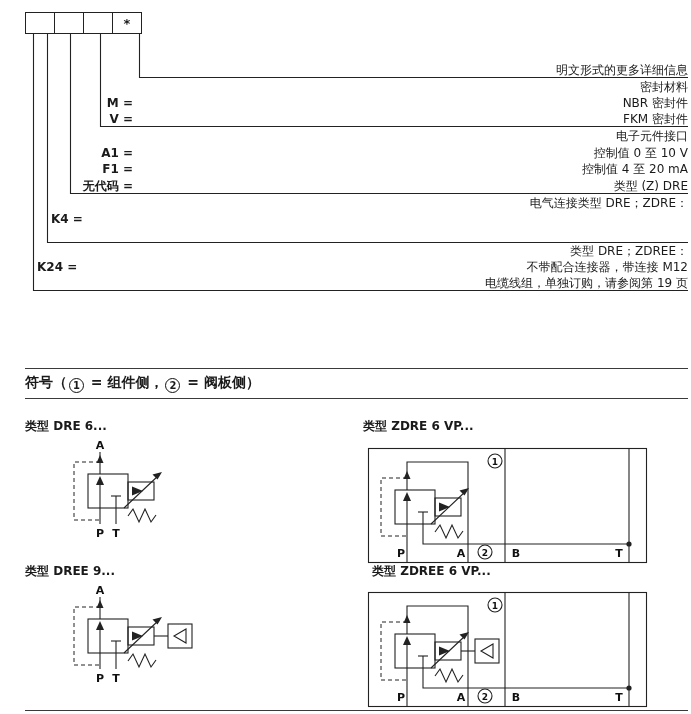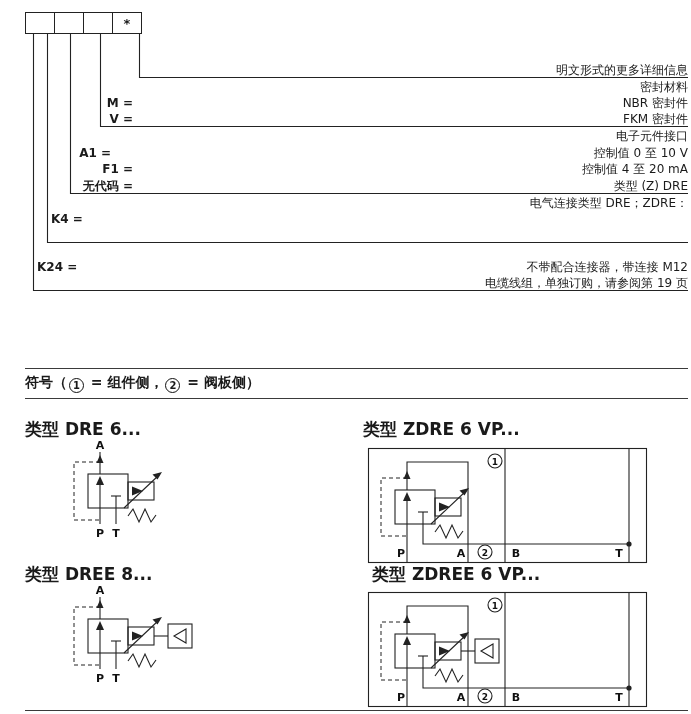--- a/index.html
+++ b/index.html
@@ -31,21 +31,21 @@
 
   .hrule { position:absolute; left:25px; width:663px; height:1px; background:#3a3a3a; }
 
   #sym-heading { position:absolute; left:25px; top:374px; font-size:14px; font-weight:bold; }
   .cnum {
     display:inline-flex; width:15px; height:15px; border:1.5px solid #111;
     border-radius:50%; align-items:center; justify-content:center;
     font-size:10px; font-weight:bold; margin:0 2px; vertical-align:-2px;
   }
 
-  .dg-title { position:absolute; font-size:17px; font-weight:bold; white-space:nowrap; }
+  .dg-title { position:absolute; font-size:12px; font-weight:bold; white-space:nowrap; }
 
   svg.overlay, svg.diagram { position:absolute; overflow:visible; }
   .ln  { stroke:#222; stroke-width:1.1; fill:none; }
   .lnd { stroke:#222; stroke-width:1;   fill:none; stroke-dasharray:4 3; }
   .fil { fill:#222; stroke:none; }
   .dlabel {
     font-size:11px; font-weight:bold; fill:#111;
     font-family:"DejaVu Sans","Liberation Sans",sans-serif;
   }
   .cnum-svg {
@@ -106,40 +106,41 @@
 
   <div class="oc-row" style="top:62px">明文形式的更多详细信息</div>
   <div class="oc-row bold" style="top:79px">密封材料</div>
   <div class="oc-row" style="top:95px">NBR 密封件</div>
   <div class="oc-row" style="top:111px">FKM 密封件</div>
   <div class="oc-row bold" style="top:128px">电子元件接口</div>
   <div class="oc-row" style="top:145px">控制值 0 至 10 V</div>
   <div class="oc-row" style="top:161px">控制值 4 至 20 mA</div>
   <div class="oc-row" style="top:178px">类型 (Z) DRE</div>
   <div class="oc-row bold" style="top:195px">电气连接类型 DRE；ZDRE：</div>
+  <div class="oc-row bold" style="top:243px">类型 DRE；ZDREE：</div>
   <div class="oc-row" style="top:259px">不带配合连接器，带连接 M12</div>
   <div class="oc-row" style="top:275px">电缆线组，单独订购，请参阅第 19 页</div>
 
   <div class="oc-code" style="top:95px;right:558px">M =</div>
   <div class="oc-code" style="top:111px;right:558px">V =</div>
-  <div class="oc-code" style="top:145px;right:580px">A1 =</div>
+  <div class="oc-code" style="top:145px;right:558px">A1 =</div>
   <div class="oc-code" style="top:161px;right:558px">F1 =</div>
   <div class="oc-code" style="top:178px;right:558px">无代码 =</div>
   <div class="oc-code" style="top:211px;left:51px">K4 =</div>
   <div class="oc-code" style="top:259px;left:37px">K24 =</div>
 
   <div class="hrule" style="top:368px"></div>
   <div id="sym-heading">
     <span>符号（</span><span class="cnum">1</span><span> = 组件侧，</span><span class="cnum">2</span><span> = 阀板侧）</span>
   </div>
   <div class="hrule" style="top:398px"></div>
 
   <div class="dg-title" style="left:25px;top:418px">类型 DRE 6...</div>
   <div class="dg-title" style="left:363px;top:418px">类型 ZDRE 6 VP...</div>
-  <div class="dg-title" style="left:25px;top:563px">类型 DREE 8...</div>
+  <div class="dg-title" style="left:25px;top:563px">类型 DREE 9...</div>
   <div class="dg-title" style="left:372px;top:563px">类型 ZDREE 6 VP...</div>
 
   <svg class="diagram" style="left:70px;top:436px" width="230" height="116" viewBox="0 0 230 116">
     <use href="#sym-dre" x="10"></use>
     <text class="dlabel" x="30" y="13" text-anchor="middle">A</text>
     <text class="dlabel" x="30" y="101" text-anchor="middle">P</text>
     <text class="dlabel" x="46" y="101" text-anchor="middle">T</text>
   </svg>
 
   <svg class="diagram" style="left:365px;top:440px" width="292" height="130" viewBox="0 0 292 130">

